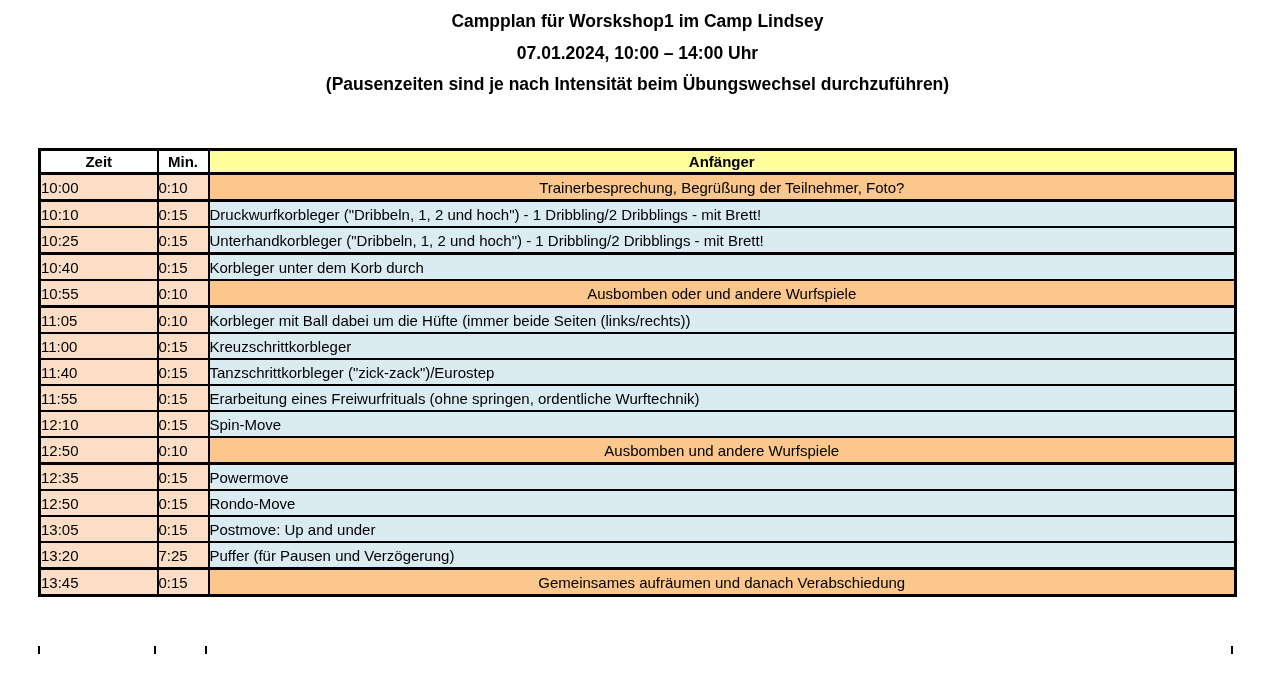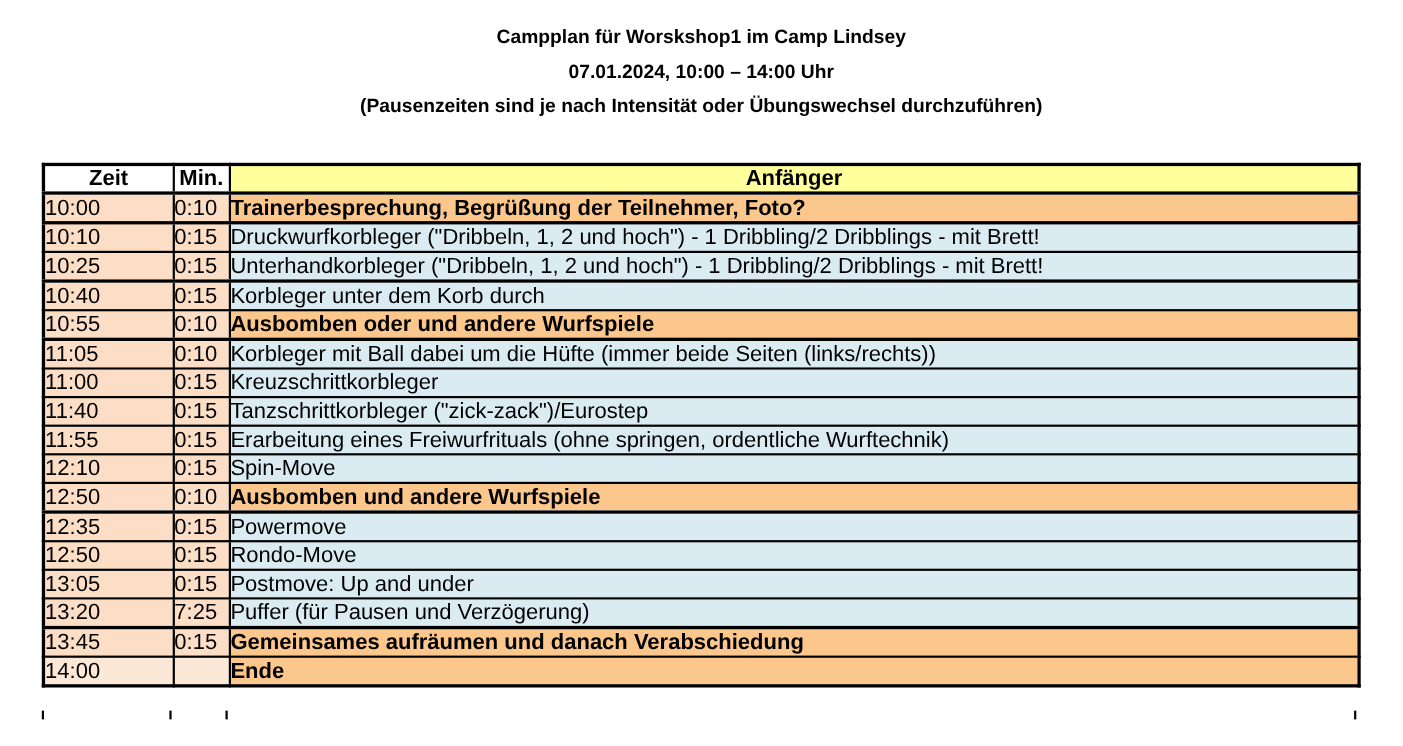--- a/index.html
+++ b/index.html
@@ -8,39 +8,39 @@
     background: #ffffff;
     width: 1275px;
     height: 678px;
     font-family: "Liberation Sans", "DejaVu Sans", sans-serif;
     color: #000;
     position: relative;
     overflow: hidden;
   }
   .title-block {
     position: absolute;
-    top: 18px;
+    top: 6px;
     left: 0;
     width: 1275px;
     text-align: center;
   }
   .title-line {
     font-size: 17.5px;
     font-weight: bold;
     line-height: 31.5px;
     white-space: nowrap;
   }
   table.schedule {
     position: absolute;
     left: 38px;
     top: 148px;
     width: 1196px;
     border-collapse: collapse;
     table-layout: fixed;
-    font-size: 20px;
+    font-size: 15px;
     border: 3px solid var(--border, #000);
   }
   table.schedule td {
     border: 2px solid var(--border, #000);
     padding: 0;
     height: 24px;
     overflow: hidden;
     white-space: nowrap;
     vertical-align: middle;
   }
@@ -58,38 +58,39 @@
     text-align: left;
   }
   td.time-light { background: var(--peach-light, #FCE8D6); }
   td.activity-cell {
     background: var(--blue, #DAEBF2);
     padding-left: 5px;
     text-align: left;
   }
   td.section-cell {
     background: var(--orange, #FBC78C);
-    font-weight: bold;
+    text-align: center;
+    font-weight: normal;
   }
   tr.thick-bottom td { border-bottom: 3px solid var(--border, #000); }
   .stub {
     position: absolute;
     width: 2px;
     height: 8px;
     top: 646px;
     background: var(--border, #000);
   }
 </style>
 </head>
 <body>
 
 <div class="title-block">
   <div class="title-line">Campplan für Worskshop1 im Camp Lindsey</div>
   <div class="title-line">07.01.2024, 10:00 – 14:00 Uhr</div>
-  <div class="title-line">(Pausenzeiten sind je nach Intensität oder Übungswechsel durchzuführen)</div>
+  <div class="title-line">(Pausenzeiten sind je nach Intensität beim Übungswechsel durchzuführen)</div>
 </div>
 
 <table class="schedule">
   <colgroup>
     <col style="width:118px">
     <col style="width:51px">
     <col style="width:1027px">
   </colgroup>
   <tbody>
     <tr class="header-row">
@@ -171,24 +172,19 @@
       <tr class="thick-bottom">
         <td class="time-cell">13:20</td>
         <td class="min-cell">7:25</td>
         <td class="activity-cell">Puffer (für Pausen und Verzögerung)</td>
       </tr>
       <tr>
         <td class="time-cell">13:45</td>
         <td class="min-cell">0:15</td>
         <td class="section-cell">Gemeinsames aufräumen und danach Verabschiedung</td>
       </tr>
-      <tr>
-        <td class="time-cell time-light">14:00</td>
-        <td class="min-cell time-light"></td>
-        <td class="section-cell">Ende</td>
-      </tr>
     </tbody>
 </table>
 
 <div class="stub" style="left:38px"></div>
 <div class="stub" style="left:154px"></div>
 <div class="stub" style="left:205px"></div>
 <div class="stub" style="left:1231px"></div>
 
 </body></html>

